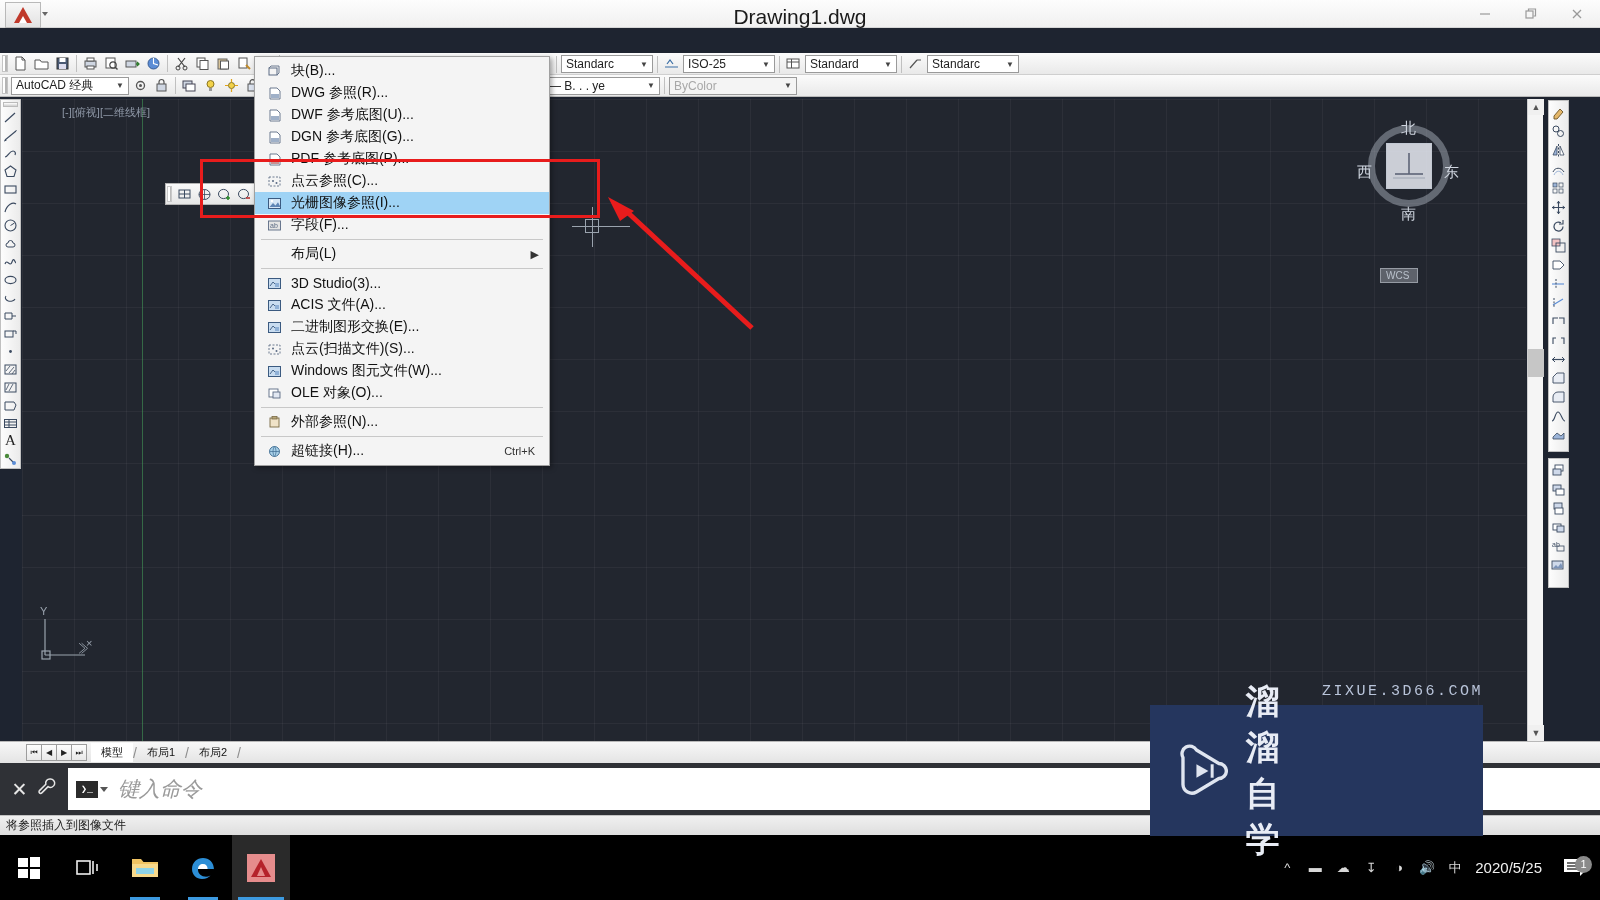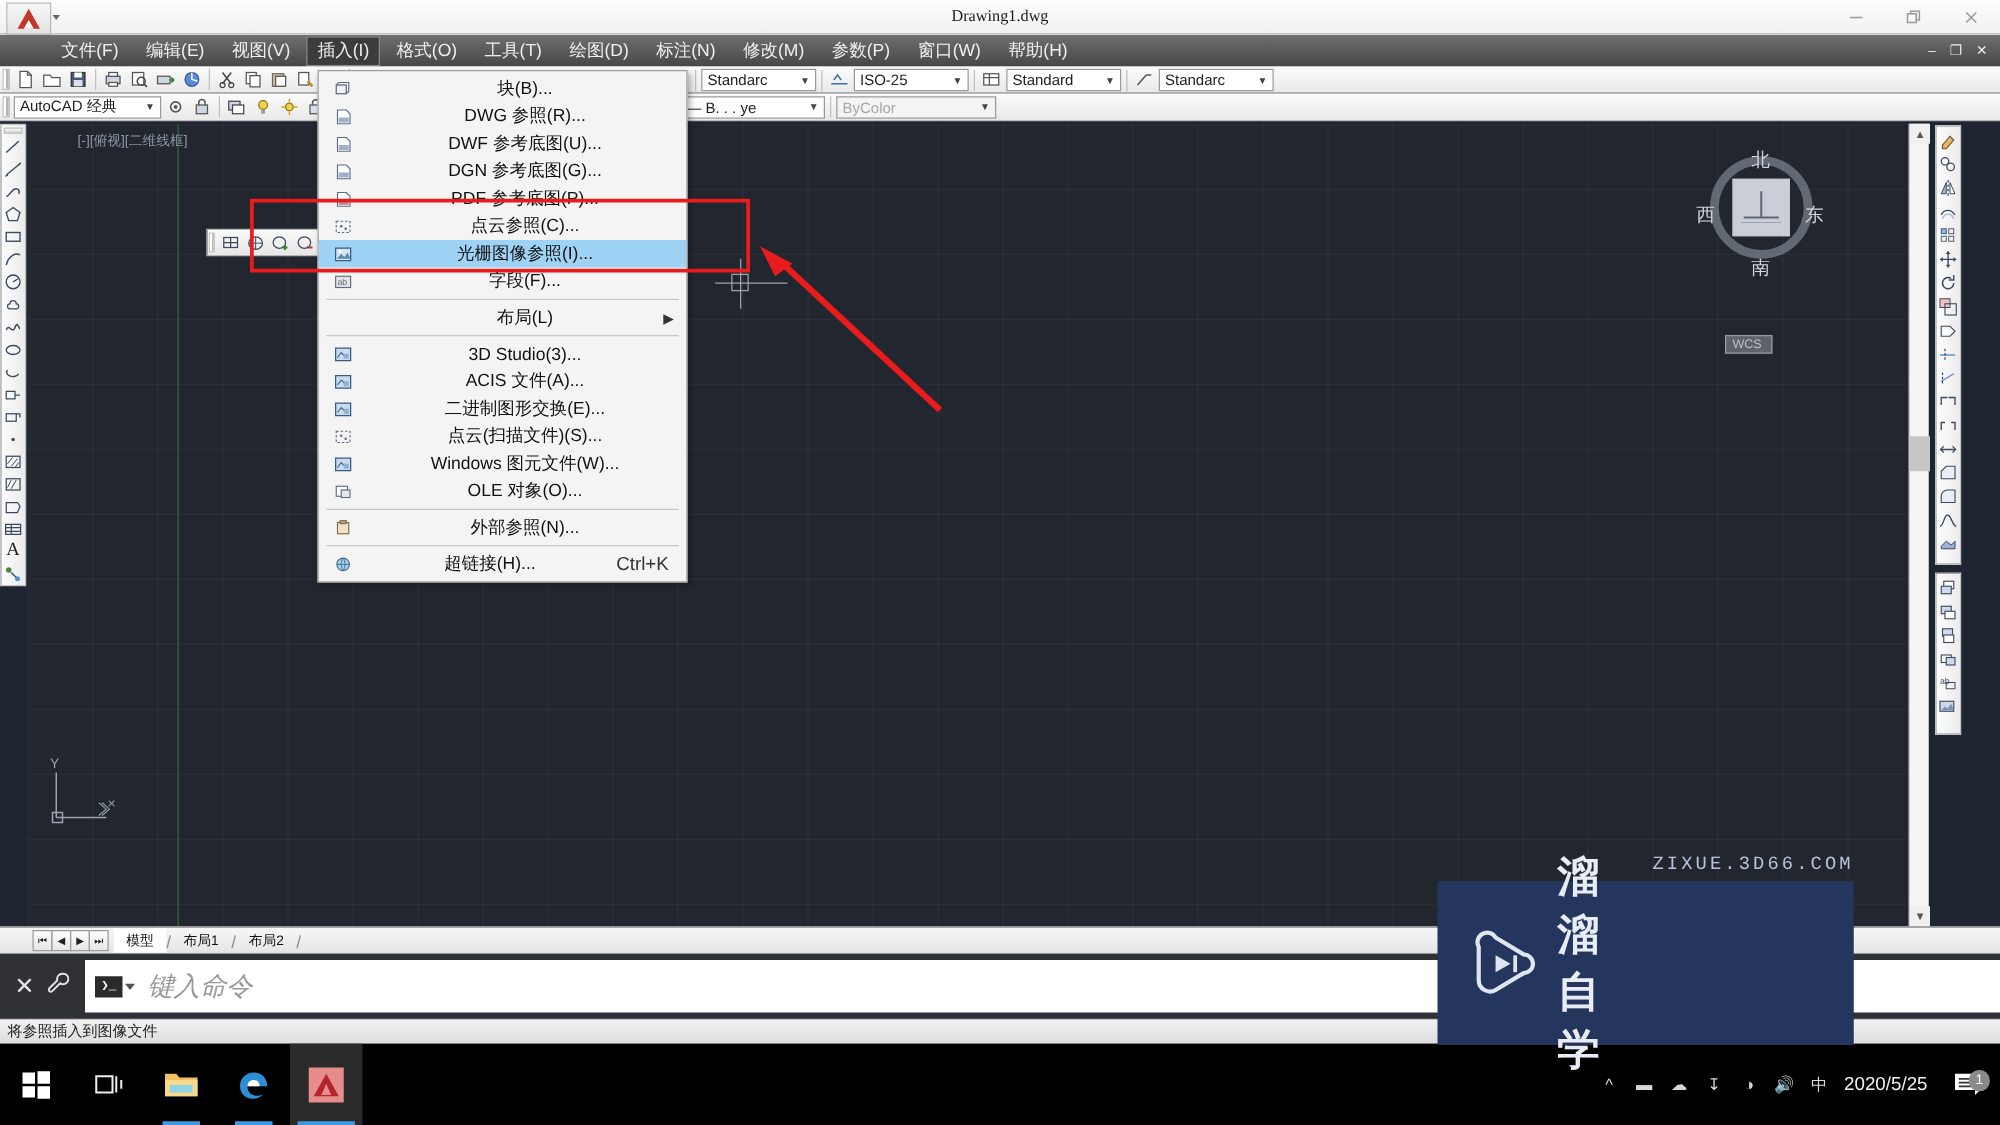--- a/index.html
+++ b/index.html
@@ -38,21 +38,21 @@
   }
   .logo-caret {
     position: absolute; left: 42px; top: 12px;
     width: 0; height: 0;
     border-left: 3px solid transparent;
     border-right: 3px solid transparent;
     border-top: 4px solid #666;
   }
   .title-text {
     position: absolute; left: 0; right: 0; top: 5px;
-    text-align: center; font-size: 13px; color: #1a1a1a; font-family: Liberation Serif, serif;
+    text-align: center; font-size: 21px; color: #1a1a1a;
   }
   .win-btns { position: absolute; right: 0; top: 0; height: 28px; display: flex; }
   .win-btn {
     width: 46px; height: 28px; display: flex;
     align-items: center; justify-content: center;
     color: #9a9a9a; font-size: 14px;
   }
   .win-btn svg { display:block; }
 
   
@@ -235,22 +235,22 @@
     height: 22px; display: flex; align-items: center;
     font-size: 14px; color: #111; padding-left: 8px;
     position: relative;
   }
   .mi.sel { background: #9fd3f5; }
   .mi .mi-ico {
     width: 22px; height: 16px; display: flex;
     align-items: center; justify-content: center; margin-right: 6px;
     flex: 0 0 22px;
   }
-  .mi .mi-lbl { flex: 1; white-space: nowrap; text-align: center; }
-  .mi .mi-acc { color: #333; font-size: 15px; padding-right: 14px; }
+  .mi .mi-lbl { flex: 1; white-space: nowrap; }
+  .mi .mi-acc { color: #333; font-size: 11px; padding-right: 14px; }
   .mi .mi-sub {
     position: absolute; right: 10px; color: #333; font-size: 11px;
   }
   .msep { height: 1px; background: #c8c8c8; margin: 3px 6px; }
 
   
   .vscroll {
     position: absolute; left: 1527px; top: 99px; width: 16px; height: 642px;
     background: #f5f5f5; border-left: 1px solid #cfcfcf;
   }
@@ -405,35 +405,20 @@
       </div>
       <div class="win-btn">
         <svg width="14" height="14" viewBox="0 0 14 14">
           <line x1="3" y1="3" x2="11" y2="11" stroke="#9a9a9a" stroke-width="1.3"></line>
           <line x1="11" y1="3" x2="3" y2="11" stroke="#9a9a9a" stroke-width="1.3"></line>
         </svg>
       </div>
     </div>
   </div>
 
-  <div class="menubar" id="menubar">
-      <div class="menu-item">文件(F)</div>
-      <div class="menu-item">编辑(E)</div>
-      <div class="menu-item">视图(V)</div>
-      <div class="menu-item active">插入(I)</div>
-      <div class="menu-item">格式(O)</div>
-      <div class="menu-item">工具(T)</div>
-      <div class="menu-item">绘图(D)</div>
-      <div class="menu-item">标注(N)</div>
-      <div class="menu-item">修改(M)</div>
-      <div class="menu-item">参数(P)</div>
-      <div class="menu-item">窗口(W)</div>
-      <div class="menu-item">帮助(H)</div>
-      <div class="mdi-btns">– ❐ ✕</div>
-    </div>
 
   <div class="tbrow1">
     <div class="grip"></div>
 
     <div class="tbtn">
       <svg width="15" height="15" viewBox="0 0 15 15">
           <path d="M3 1h6l3 3v10H3z" fill="#fff" stroke="#555" stroke-width="1"></path>
           <path d="M9 1v3h3" fill="none" stroke="#555" stroke-width="1"></path>
         </svg>
     </div>

